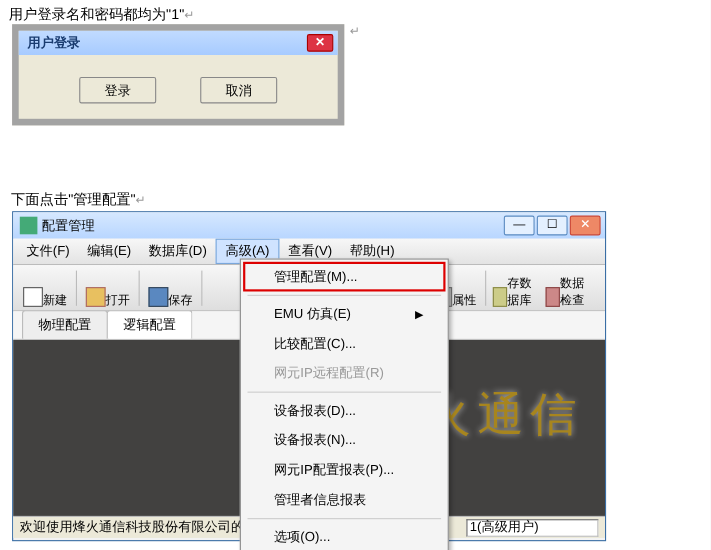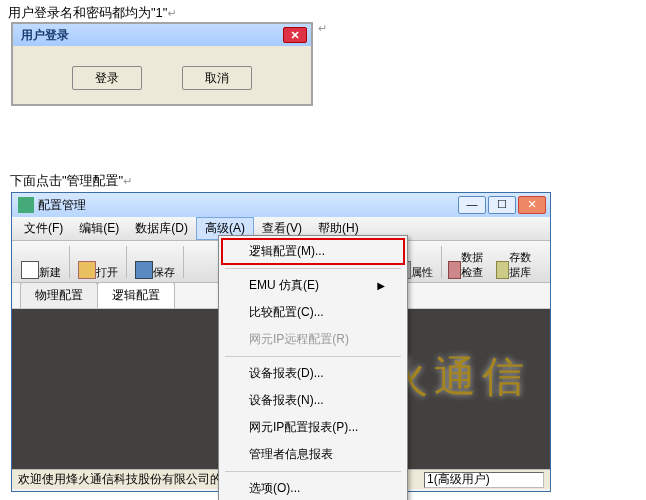--- a/index.html
+++ b/index.html
@@ -1,21 +1,21 @@
 <!DOCTYPE html>
 <html><head>
 <meta charset="utf-8">
 <style>
 * { box-sizing: border-box; margin: 0; padding: 0; }
 body { font-family: "Microsoft YaHei", SimSun, sans-serif; font-size: 12px; background: #fff; width: 646px; height: 500px; position: relative; }
 .caption-text { padding: 4px 0 4px 8px; font-size: 13px; }
 .para-mark { color: #999; font-size: 11px; }
 
 
-.login-dialog { position: absolute; left: 11px; top: 22px; width: 302px; border: 2px solid #a3a3a3; background: #ece9d8; }
+.login-dialog { position: absolute; left: 11px; top: 22px; width: 302px; border: 6px solid #a3a3a3; background: #ece9d8; }
 .login-title { background: linear-gradient(#c1dbff,#a7cbff); height: 22px; display: flex; align-items: center; padding: 0 4px 0 8px; color: #1a3c70; font-weight: bold; font-size: 12px; }
 .login-title .close { margin-left: auto; width: 24px; height: 16px; background: #d34; border: 1px solid #a00; color: #fff; text-align: center; line-height: 14px; font-size: 11px; border-radius: 2px; }
 .login-body { padding: 10px 14px 14px; }
 .fieldset { border: 1px solid #a0a0a0; border-radius: 2px; padding: 10px 12px 14px; }
 .fieldset-legend { font-size: 12px; padding: 0 4px; background: #ece9d8; position: relative; top: -17px; display: inline-block; }
 .fieldset-inner { margin-top: -10px; }
 .field-row { display: flex; align-items: center; margin: 6px 0; }
 .field-label { width: 56px; text-align: right; margin-right: 8px; }
 .field-input { width: 190px; height: 20px; border: 1px solid #7f9db9; background: #fff; padding: 0 4px; font-size: 12px; }
 .btn-row { display: flex; justify-content: center; gap: 40px; margin-top: 10px; }
@@ -146,47 +146,47 @@
         <div class="ic"></div>
         <span></span>
       </div>
     <div class="tool-sep"></div>
     <div class="tool-btn">
         <div class="ic ic-prop"></div>
         <span>属性</span>
       </div>
     <div class="tool-sep"></div>
     <div class="tool-btn">
+        <div class="ic ic-store"></div>
+        <span>存数据库</span>
+      </div>
+    <div class="tool-btn">
         <div class="ic ic-check"></div>
         <span>数据检查</span>
-      </div>
-    <div class="tool-btn">
-        <div class="ic ic-store"></div>
-        <span>存数据库</span>
       </div>
   </div>
 
   <div class="tabs-area">
     <div class="tab">物理配置</div>
     <div class="tab active">逻辑配置</div>
   </div>
 
   <div class="content-area">
     <div class="watermark">烽火通信</div>
   </div>
 
   <div class="statusbar">
     <span>欢迎使用烽火通信科技股份有限公司的产品</span>
     <div class="status-right">
         <span>1(高级用户)</span>
       </div>
   </div>
 
   <div class="dropdown">
-    <div class="dropdown-item highlighted">逻辑配置(M)...</div>
+    <div class="dropdown-item highlighted">管理配置(M)...</div>
     <div class="dropdown-sep"></div>
     <div class="dropdown-item">
         <span>EMU 仿真(E)</span>
         <span class="arrow">▶</span>
       </div>
     <div class="dropdown-item">比较配置(C)...</div>
     <div class="dropdown-item disabled">网元IP远程配置(R)</div>
     <div class="dropdown-sep"></div>
     <div class="dropdown-item">设备报表(D)...</div>
     <div class="dropdown-item">设备报表(N)...</div>

